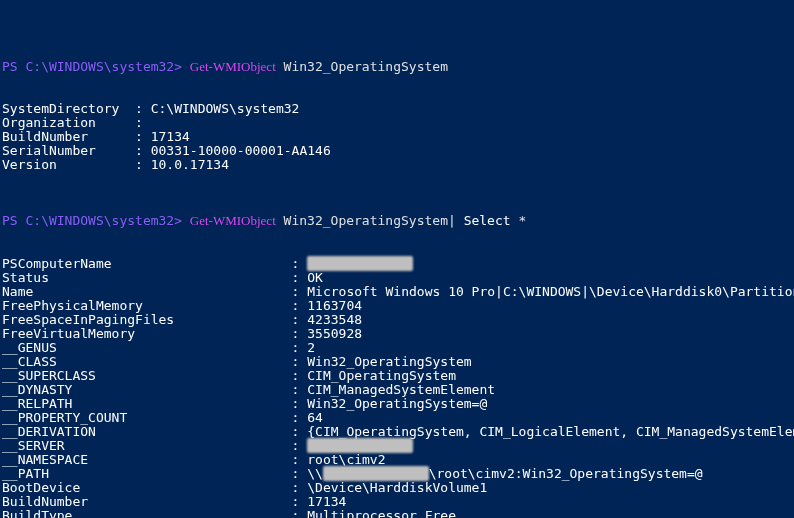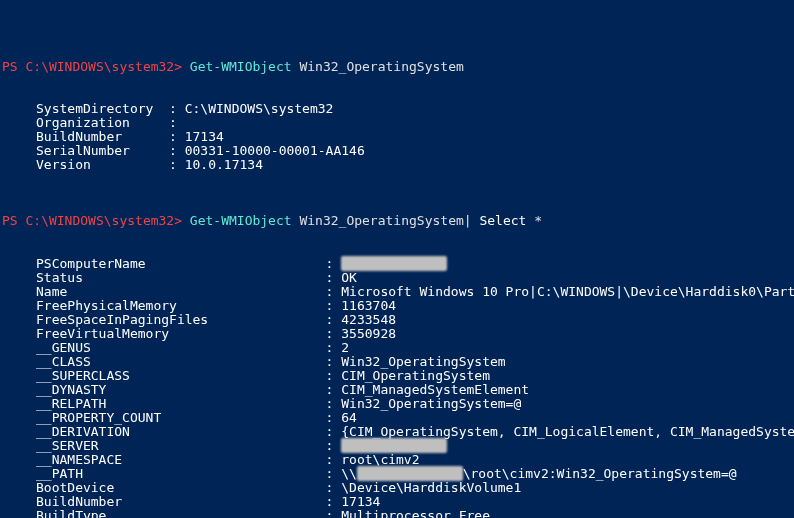--- a/index.html
+++ b/index.html
@@ -8,28 +8,28 @@
     color: #ffffff;
     font-family: Consolas, 'Lucida Console', monospace;
     font-size: 13px;
     line-height: 1.08;
     padding: 4px 2px;
     width: 794px;
     height: 518px;
     overflow: hidden;
     white-space: pre;
   }
-  .prompt { color: #ef4444; }
-  .cmdlet { color: #5eead4; }
+  .prompt { color: #8b5cf6; }
+  .cmdlet { color: #d946ef; font-family: Liberation Serif, serif; }
   .arg { color: #e0e0e0; }
   .sel { color: #ffffff; }
   .ast { color: #e0e0e0; }
   .redact { color:#bfbfbf; background:#bfbfbf; filter: blur(0.8px); border-radius:2px; padding:0 2px; }
   .redact2 { color:#bfbfbf; background:#bfbfbf; filter: blur(0.8px); border-radius:2px; padding:0 2px; }
-  .kv { color: #ffffff; margin-left: 34px; }
+  .kv { color: #ffffff; }
   #terminal { display: block; }
 </style>
 </head>
 <body>
 
 
 
 <div id="terminal"><div><span class="prompt">PS C:\WINDOWS\system32&gt; </span><span class="cmdlet">Get-WMIObject</span> <span class="arg">Win32_OperatingSystem</span></div><br><br><div class="kv"><span>SystemDirectory </span><span> : </span><span>C:\WINDOWS\system32</span></div><div class="kv"><span>Organization    </span><span> : </span><span></span></div><div class="kv"><span>BuildNumber     </span><span> : </span><span>17134</span></div><div class="kv"><span>SerialNumber    </span><span> : </span><span>00331-10000-00001-AA146</span></div><div class="kv"><span>Version         </span><span> : </span><span>10.0.17134</span></div><br><br><br><div><span class="prompt">PS C:\WINDOWS\system32&gt; </span><span class="cmdlet">Get-WMIObject</span> <span class="arg">Win32_OperatingSystem</span><span class="arg">| </span><span class="sel">Select</span><span class="ast"> *</span></div><br><br><div class="kv"><span>PSComputerName                       </span><span>: </span><span><span class="redact">DESKTOP-3DPP8</span></span></div><div class="kv"><span>Status                               </span><span>: </span><span>OK</span></div><div class="kv"><span>Name                                 </span><span>: </span><span>Microsoft Windows 10 Pro|C:\WINDOWS|\Device\Harddisk0\Partition2</span></div><div class="kv"><span>FreePhysicalMemory                   </span><span>: </span><span>1163704</span></div><div class="kv"><span>FreeSpaceInPagingFiles               </span><span>: </span><span>4233548</span></div><div class="kv"><span>FreeVirtualMemory                    </span><span>: </span><span>3550928</span></div><div class="kv"><span>__GENUS                              </span><span>: </span><span>2</span></div><div class="kv"><span>__CLASS                              </span><span>: </span><span>Win32_OperatingSystem</span></div><div class="kv"><span>__SUPERCLASS                         </span><span>: </span><span>CIM_OperatingSystem</span></div><div class="kv"><span>__DYNASTY                            </span><span>: </span><span>CIM_ManagedSystemElement</span></div><div class="kv"><span>__RELPATH                            </span><span>: </span><span>Win32_OperatingSystem=@</span></div><div class="kv"><span>__PROPERTY_COUNT                     </span><span>: </span><span>64</span></div><div class="kv"><span>__DERIVATION                         </span><span>: </span><span>{CIM_OperatingSystem, CIM_LogicalElement, CIM_ManagedSystemElement}</span></div><div class="kv"><span>__SERVER                             </span><span>: </span><span><span class="redact">DESKTOP-3DPP8</span></span></div><div class="kv"><span>__NAMESPACE                          </span><span>: </span><span>root\cimv2</span></div><div class="kv"><span>__PATH                               </span><span>: </span><span>\\<span class="redact2">DESKTOP-3DPP8</span>\root\cimv2:Win32_OperatingSystem=@</span></div><div class="kv"><span>BootDevice                           </span><span>: </span><span>\Device\HarddiskVolume1</span></div><div class="kv"><span>BuildNumber                          </span><span>: </span><span>17134</span></div><div class="kv"><span>BuildType                            </span><span>: </span><span>Multiprocessor Free</span></div></div>
 
 

